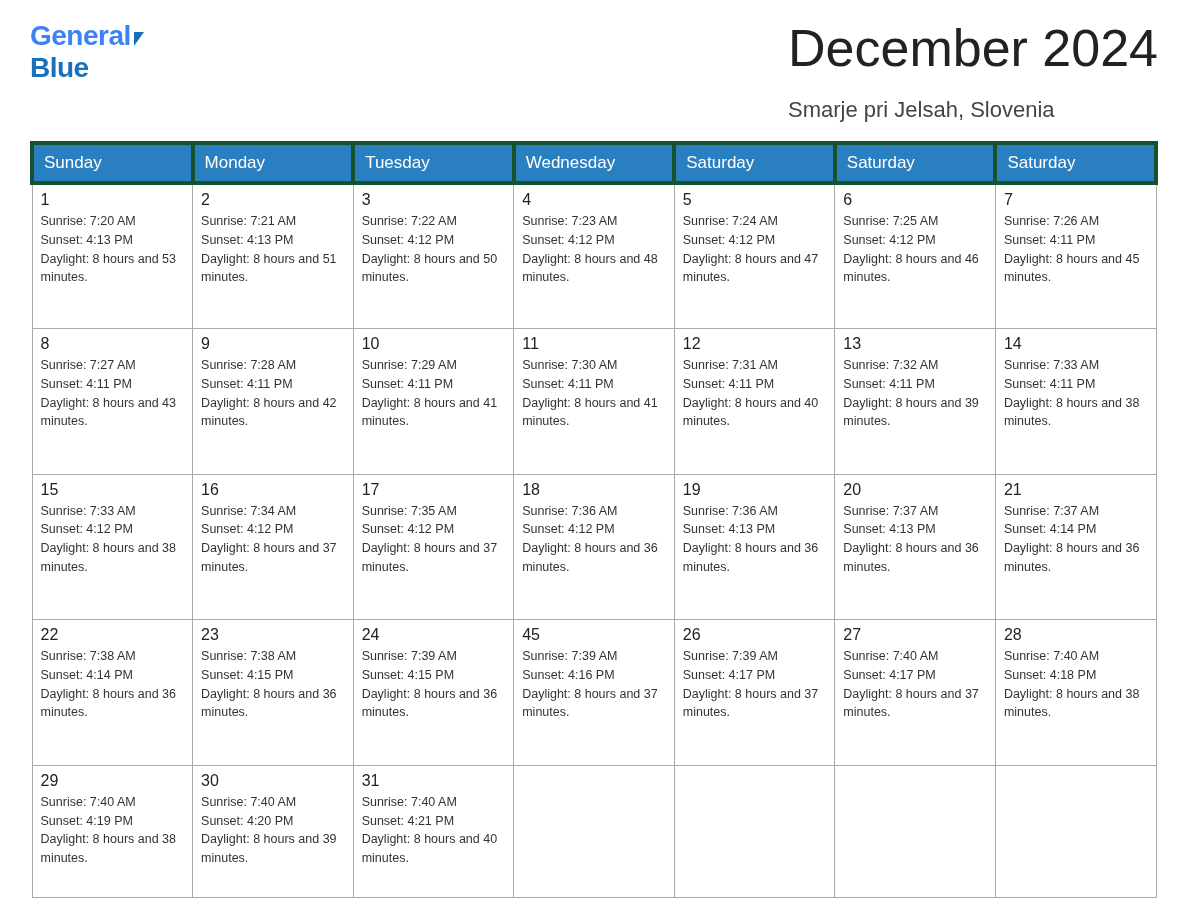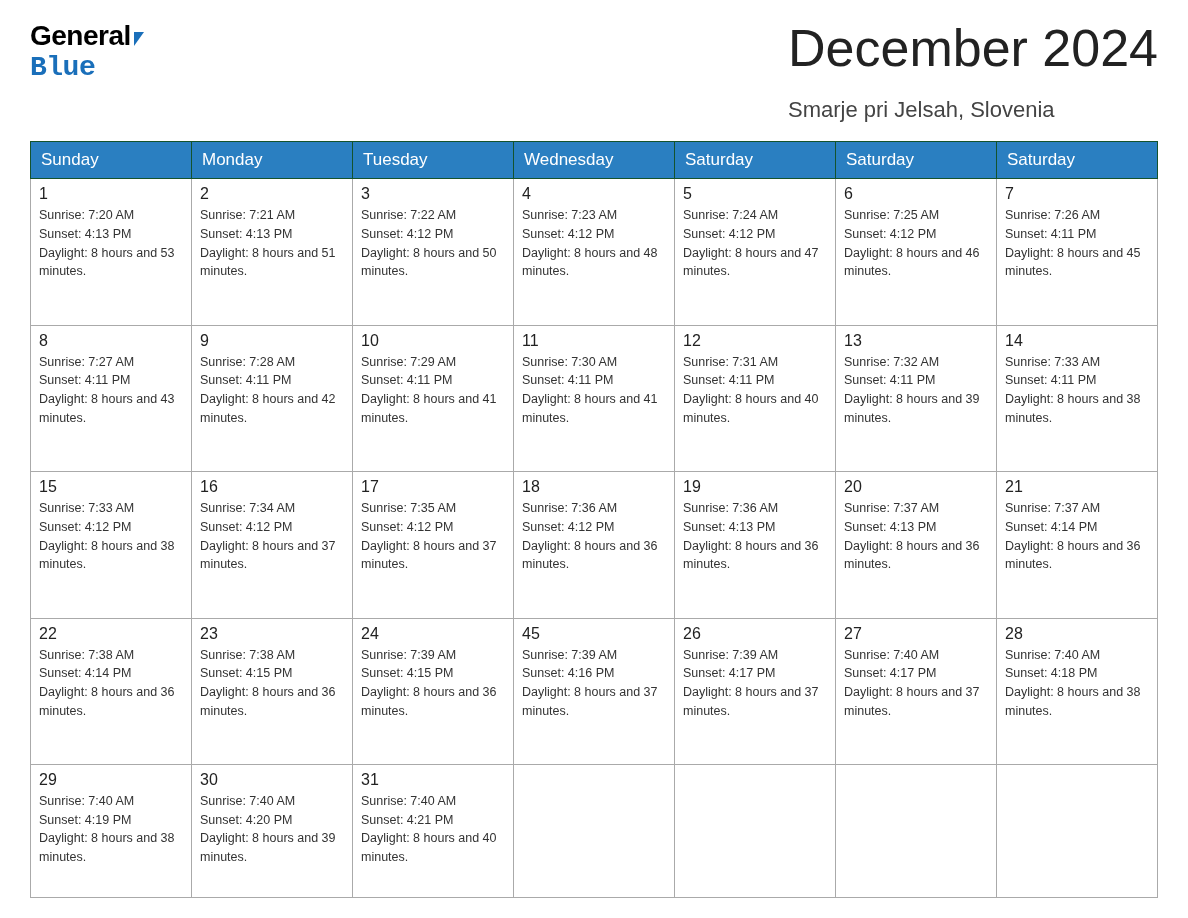--- a/index.html
+++ b/index.html
@@ -50,21 +50,21 @@
       table-layout: fixed;
     }
 
     .calendar th {
       background-color: #2a7fc1;
       color: #ffffff;
       font-size: 17px;
       font-weight: normal;
       padding: 8px 10px;
       text-align: left;
-      border: 1px solid #14532d;
+      border: 4px solid #14532d;
     }
 
     .calendar td {
       border: 1px solid #aaaaaa;
       vertical-align: top;
       padding: 6px 8px;
       font-size: 13px;
       color: #333;
       height: 120px;
     }
@@ -100,21 +100,21 @@
 
     .logo-row1 {
       display: flex;
       align-items: center;
       gap: 0px;
     }
 
     .general-text {
       font-size: 28px;
       font-weight: bold;
-      color: #000000;
+      color: #3b82f6;
       letter-spacing: -0.5px;
     }
 
     .arrow-icon {
       display: inline-block;
       margin-left: 3px;
       width: 0;
       height: 0;
       border-style: solid;
       border-width: 14px 10px 0 0;
@@ -122,21 +122,20 @@
       vertical-align: middle;
       position: relative;
       top: 3px;
     }
 
     .blue-text {
       font-size: 28px;
       font-weight: bold;
       color: #1a6fba;
       letter-spacing: -0.5px;
-      font-family: Liberation Mono, monospace;
     }
   </style>
 </head>
 <body>
 
 <div class="page">
   <div class="header">
     <div class="logo-wrapper">
       <div class="logo-row1">
         <span class="general-text">General</span>

